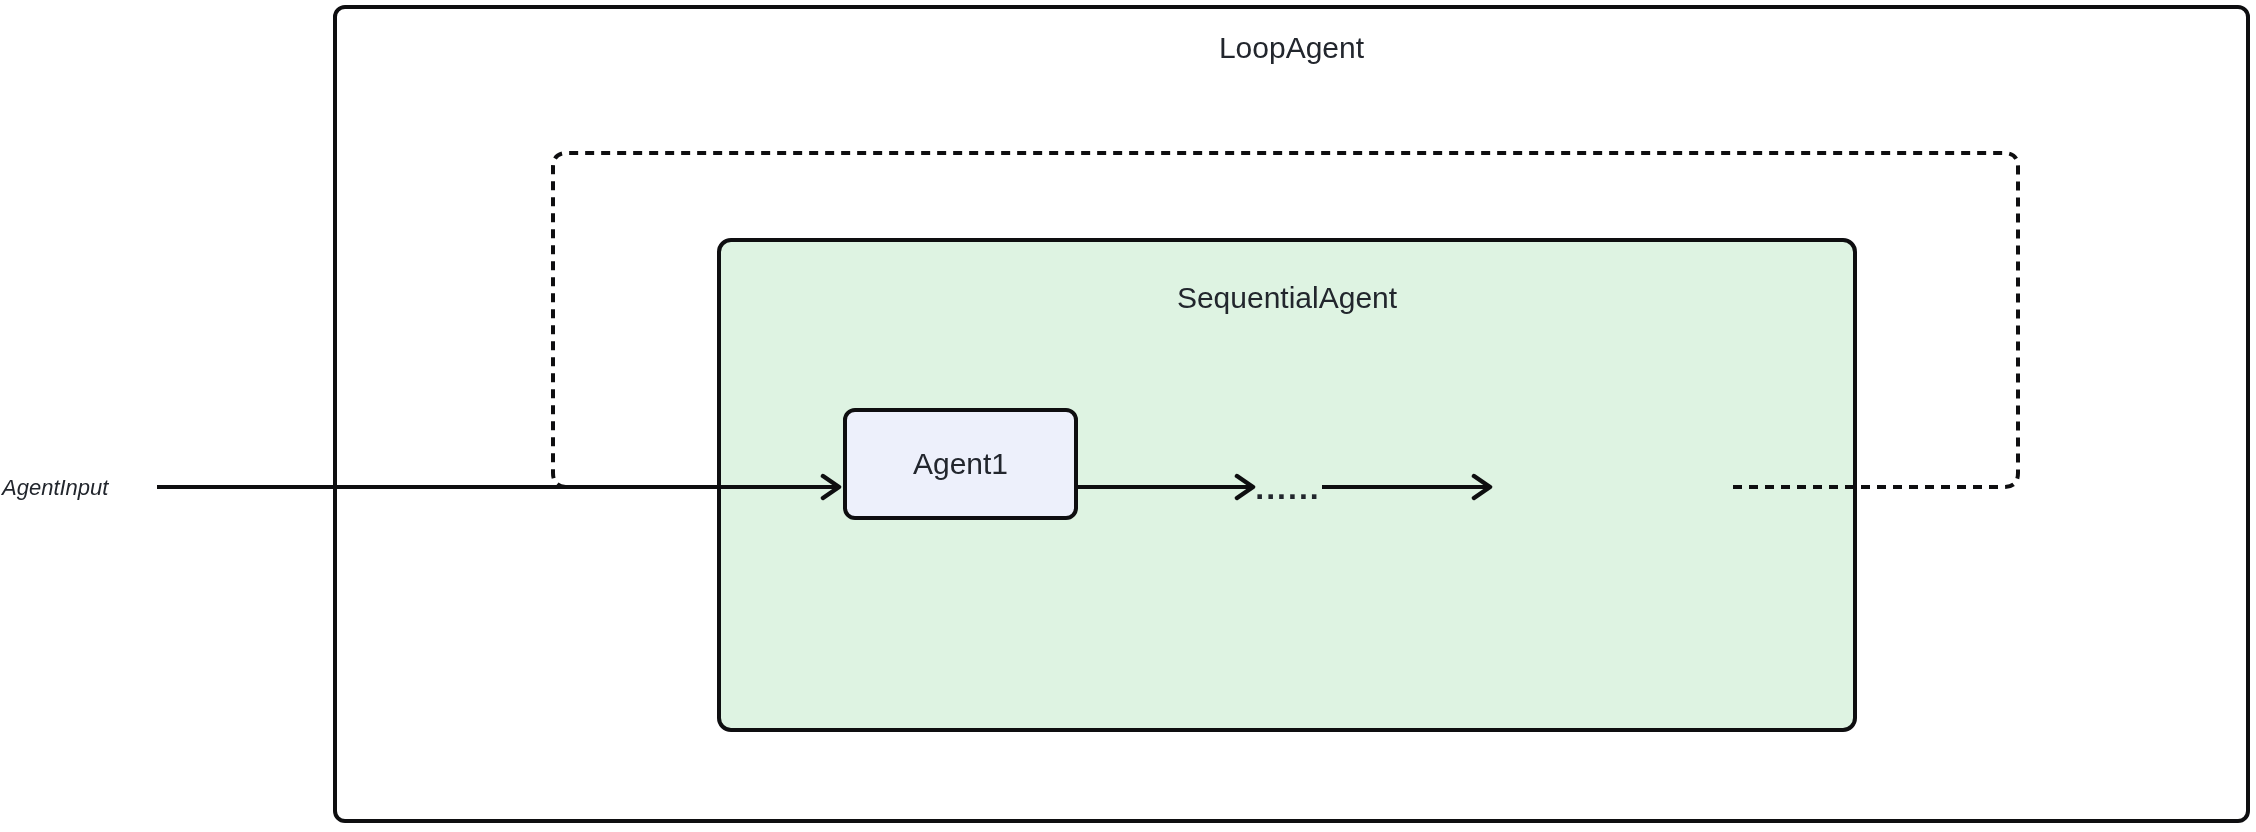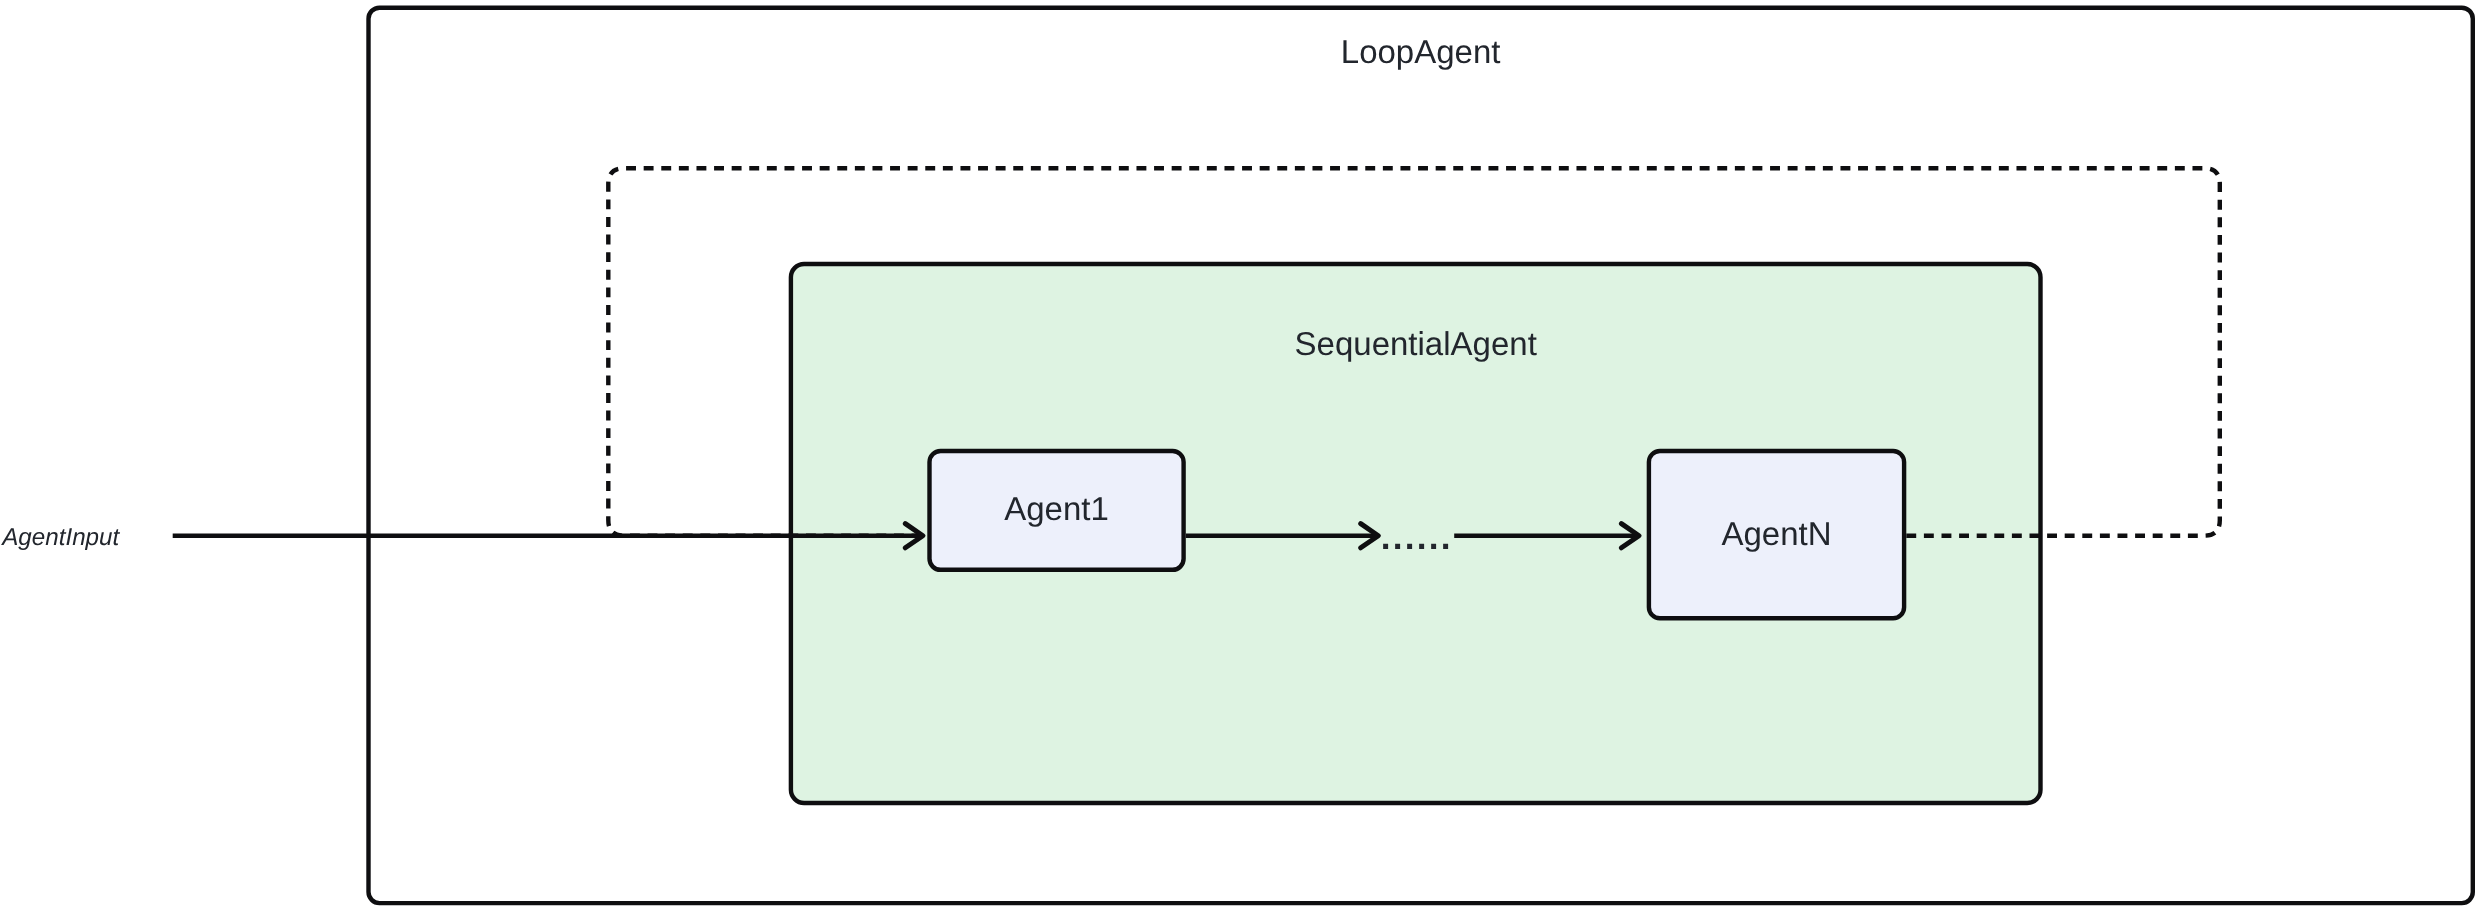--- a/index.html
+++ b/index.html
@@ -25,21 +25,21 @@
   }
   .outer-label{
     position:absolute;left:333px;top:29px;width:1917px;
     text-align:center;font-size:30px;line-height:38px;color:var(--color-text);
   }
   .sequential-box{
     left:717px;top:238px;width:1140px;height:494px;
     border-radius:14px;background:var(--color-sequential-fill);
   }
   .sequential-label{
-    position:absolute;left:717px;top:295px;width:1140px;
+    position:absolute;left:717px;top:279px;width:1140px;
     text-align:center;font-size:30px;line-height:38px;color:var(--color-text);
   }
   .node{
     border-radius:12px;background:var(--color-node-fill);
     display:flex;align-items:center;justify-content:center;
     font-size:30px;color:var(--color-text);
   }
   .node-agent1{left:843px;top:408px;width:235px;height:112px;}
   .node-agentn{left:1497px;top:408px;width:236px;height:156px;}
   .input-label{
@@ -86,19 +86,16 @@
     <path class="edge" d="M 1078 487 H 1252" marker-end="url(#arrowhead)"></path>
 
     <text class="edge-ellipsis" x="1288" y="499" text-anchor="middle">......</text>
 
     <path class="edge" d="M 1322 487 H 1489" marker-end="url(#arrowhead)"></path>
   </svg>
 
   <div class="box node node-agent1">
     <span>Agent1</span>
   </div>
-  <div class="box node node-agentn">
-    <span>AgentN</span>
-  </div>
 
   <div class="input-label">AgentInput</div>
 
 </div>
 
 </body></html>

